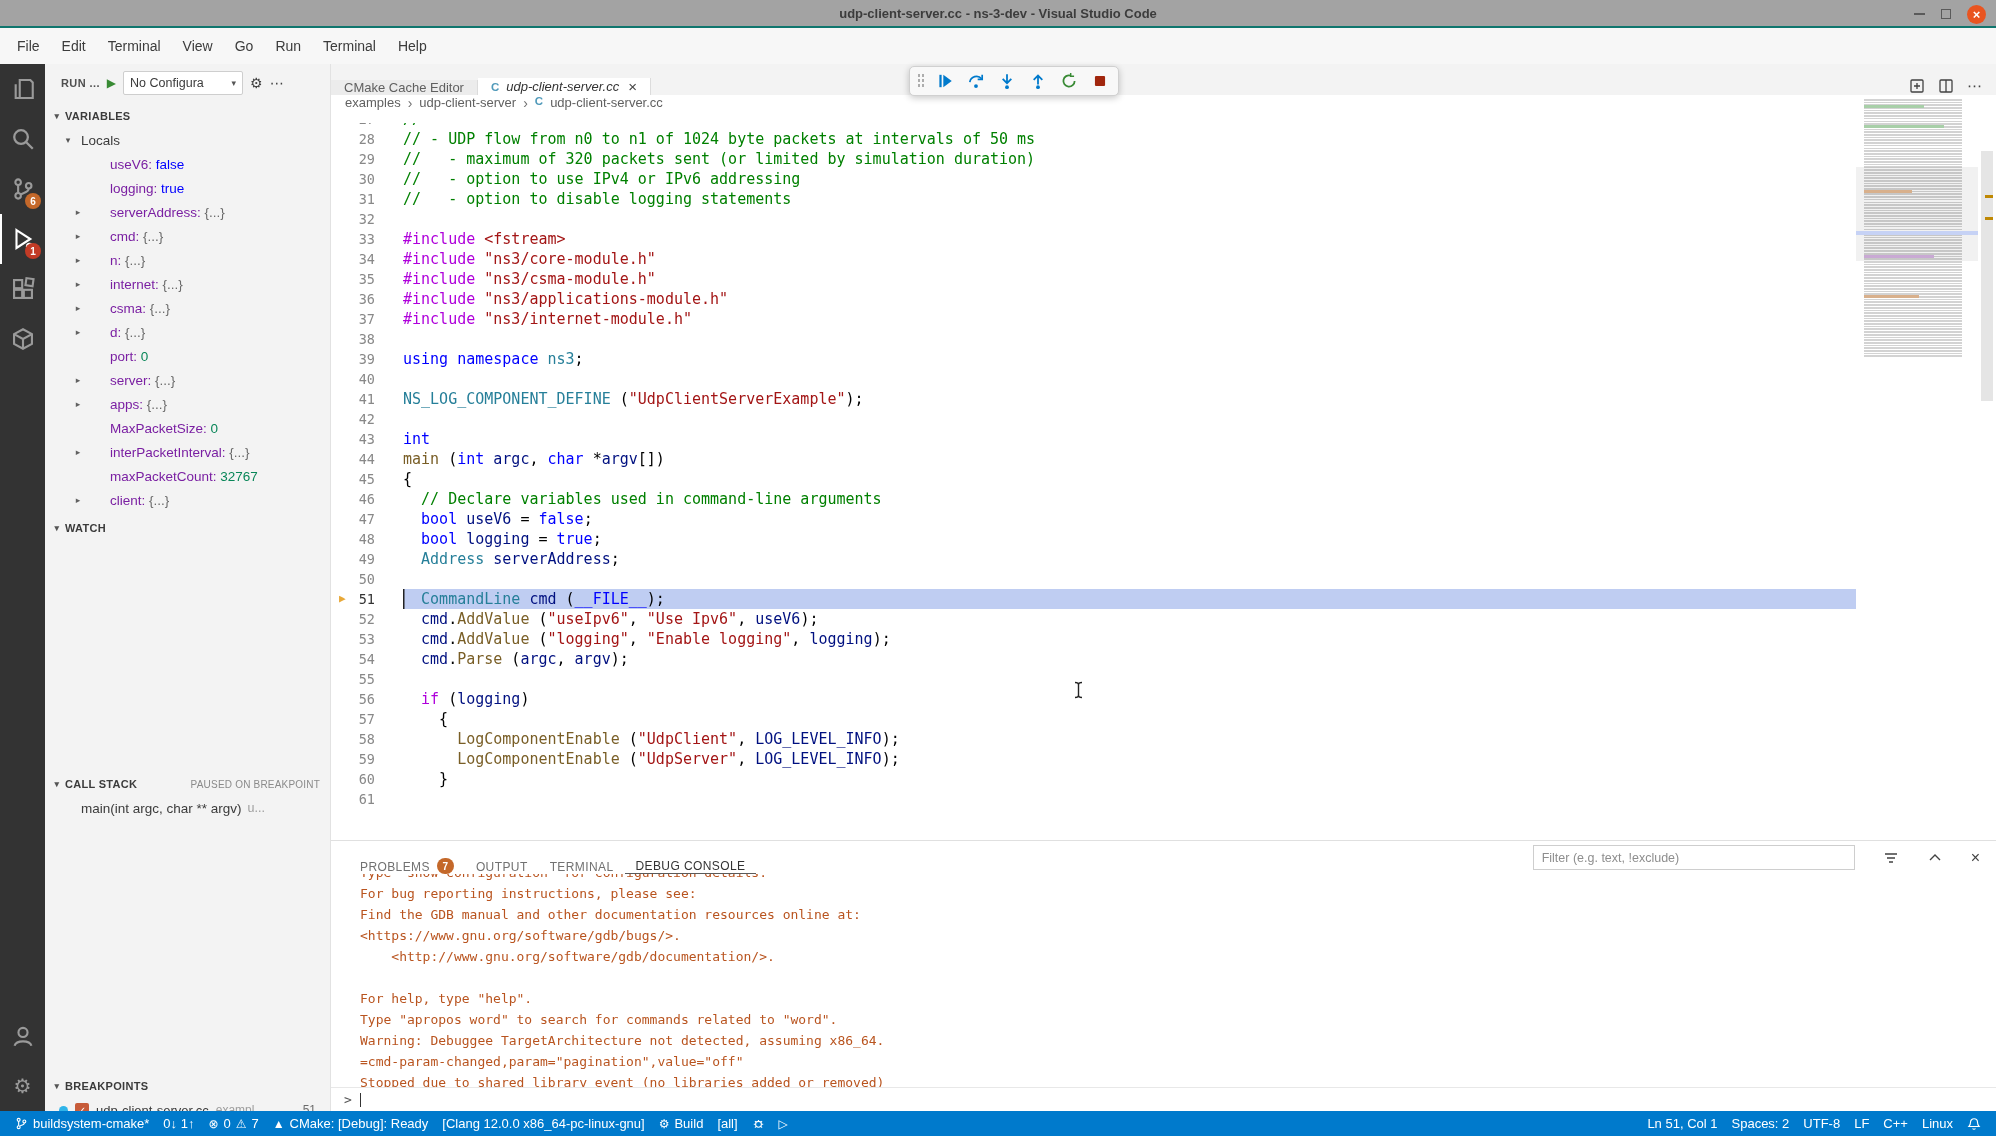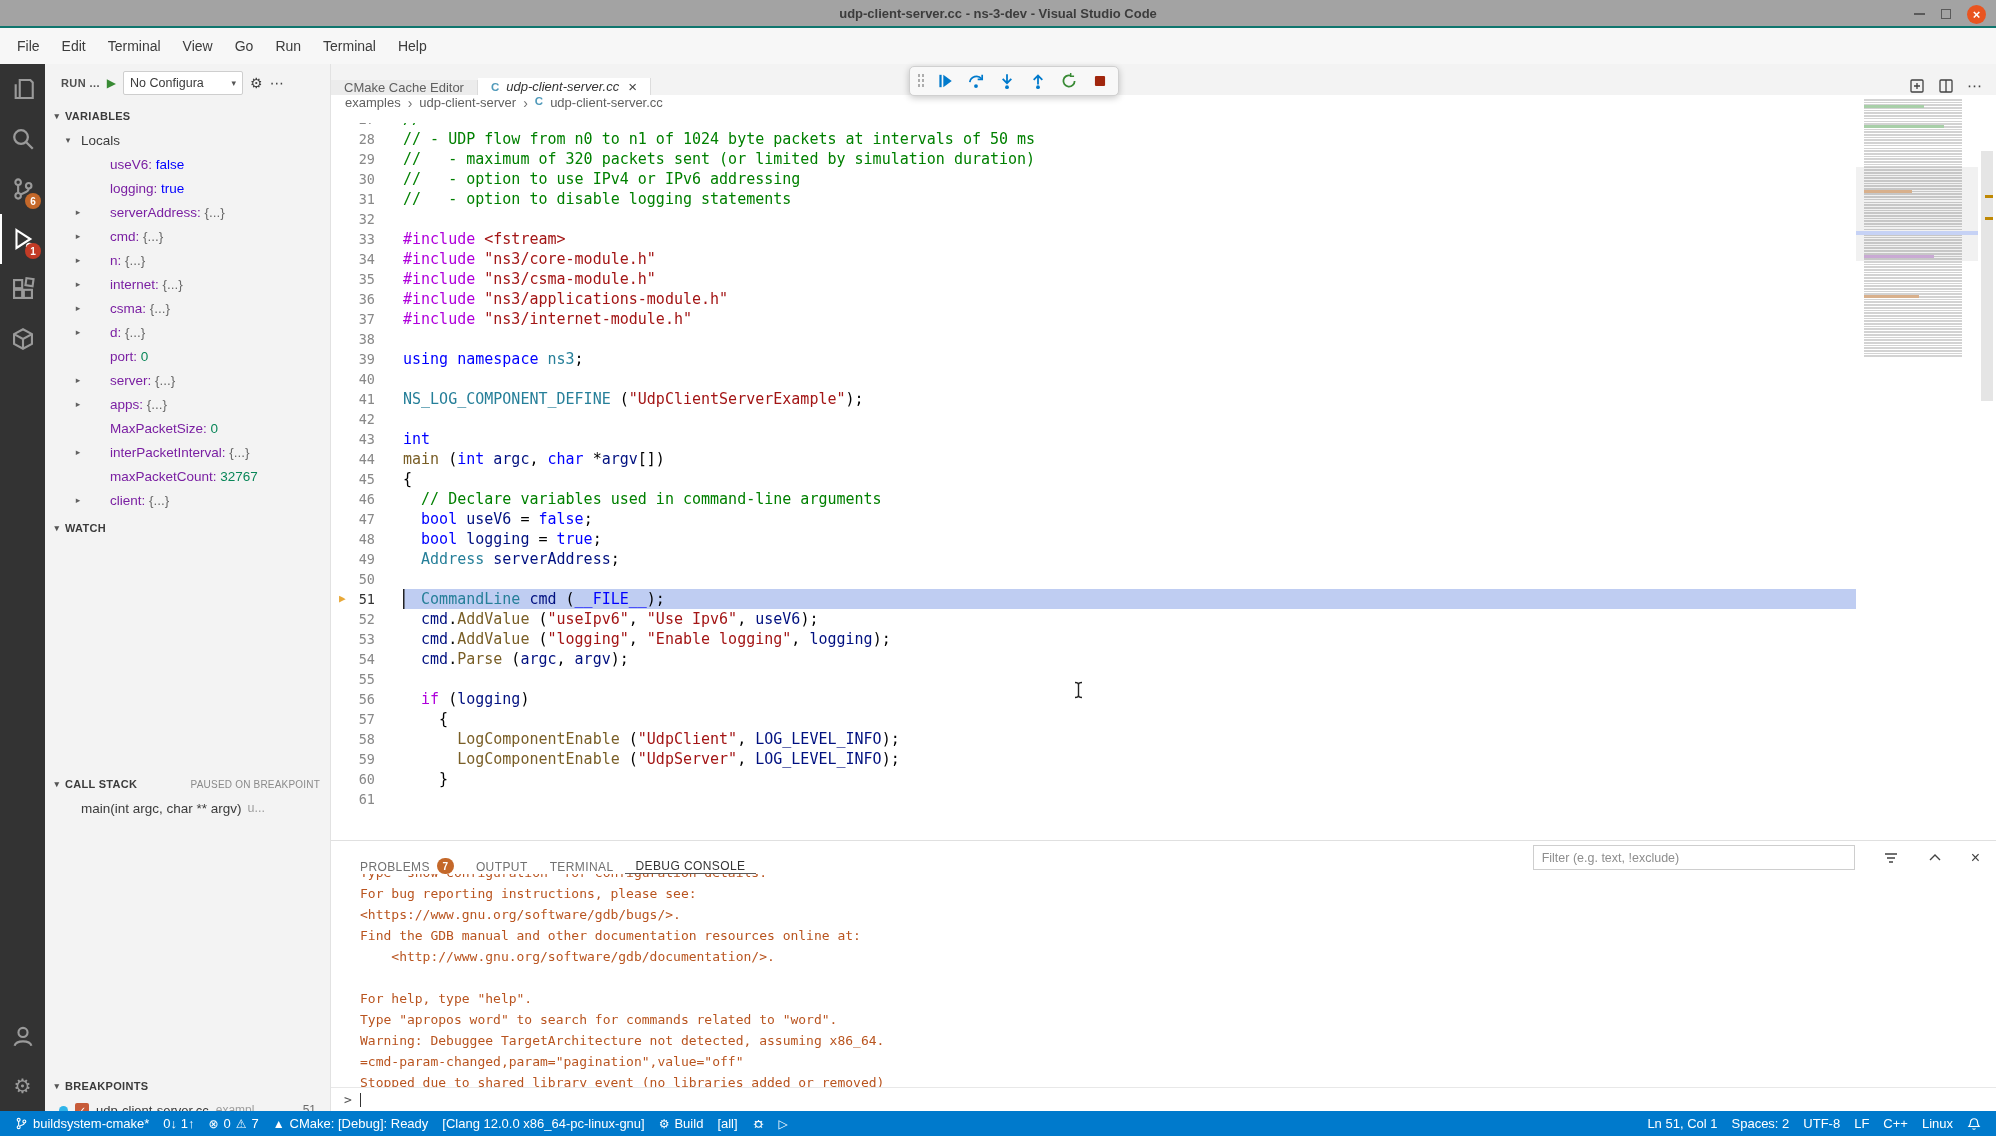--- a/index.html
+++ b/index.html
@@ -582,22 +582,22 @@
         <svg width="16" height="16" viewBox="0 0 16 16" fill="none" stroke="#424242" stroke-width="1.4">
             <path d="M3 10l5-5 5 5"></path>
           </svg>
         <span style="font-size:16px">×</span>
       </span>
     </div>
     <div class="console">
       <div class="console-lines">
           <div class="console-line">Type "show configuration" for configuration details.</div>
           <div class="console-line">For bug reporting instructions, please see:</div>
+          <div class="console-line">Find the GDB manual and other documentation resources online at:</div>
           <div class="console-line">&lt;https://www.gnu.org/software/gdb/bugs/&gt;.</div>
-          <div class="console-line">Find the GDB manual and other documentation resources online at:</div>
           <div class="console-line">    &lt;http://www.gnu.org/software/gdb/documentation/&gt;.</div>
           <div class="console-line">&nbsp;</div>
           <div class="console-line">For help, type "help".</div>
           <div class="console-line">Type "apropos word" to search for commands related to "word".</div>
           <div class="console-line">Warning: Debuggee TargetArchitecture not detected, assuming x86_64.</div>
           <div class="console-line">=cmd-param-changed,param="pagination",value="off"</div>
           <div class="console-line">Stopped due to shared library event (no libraries added or removed)</div>
         </div>
     </div>
     <div class="console-input">

